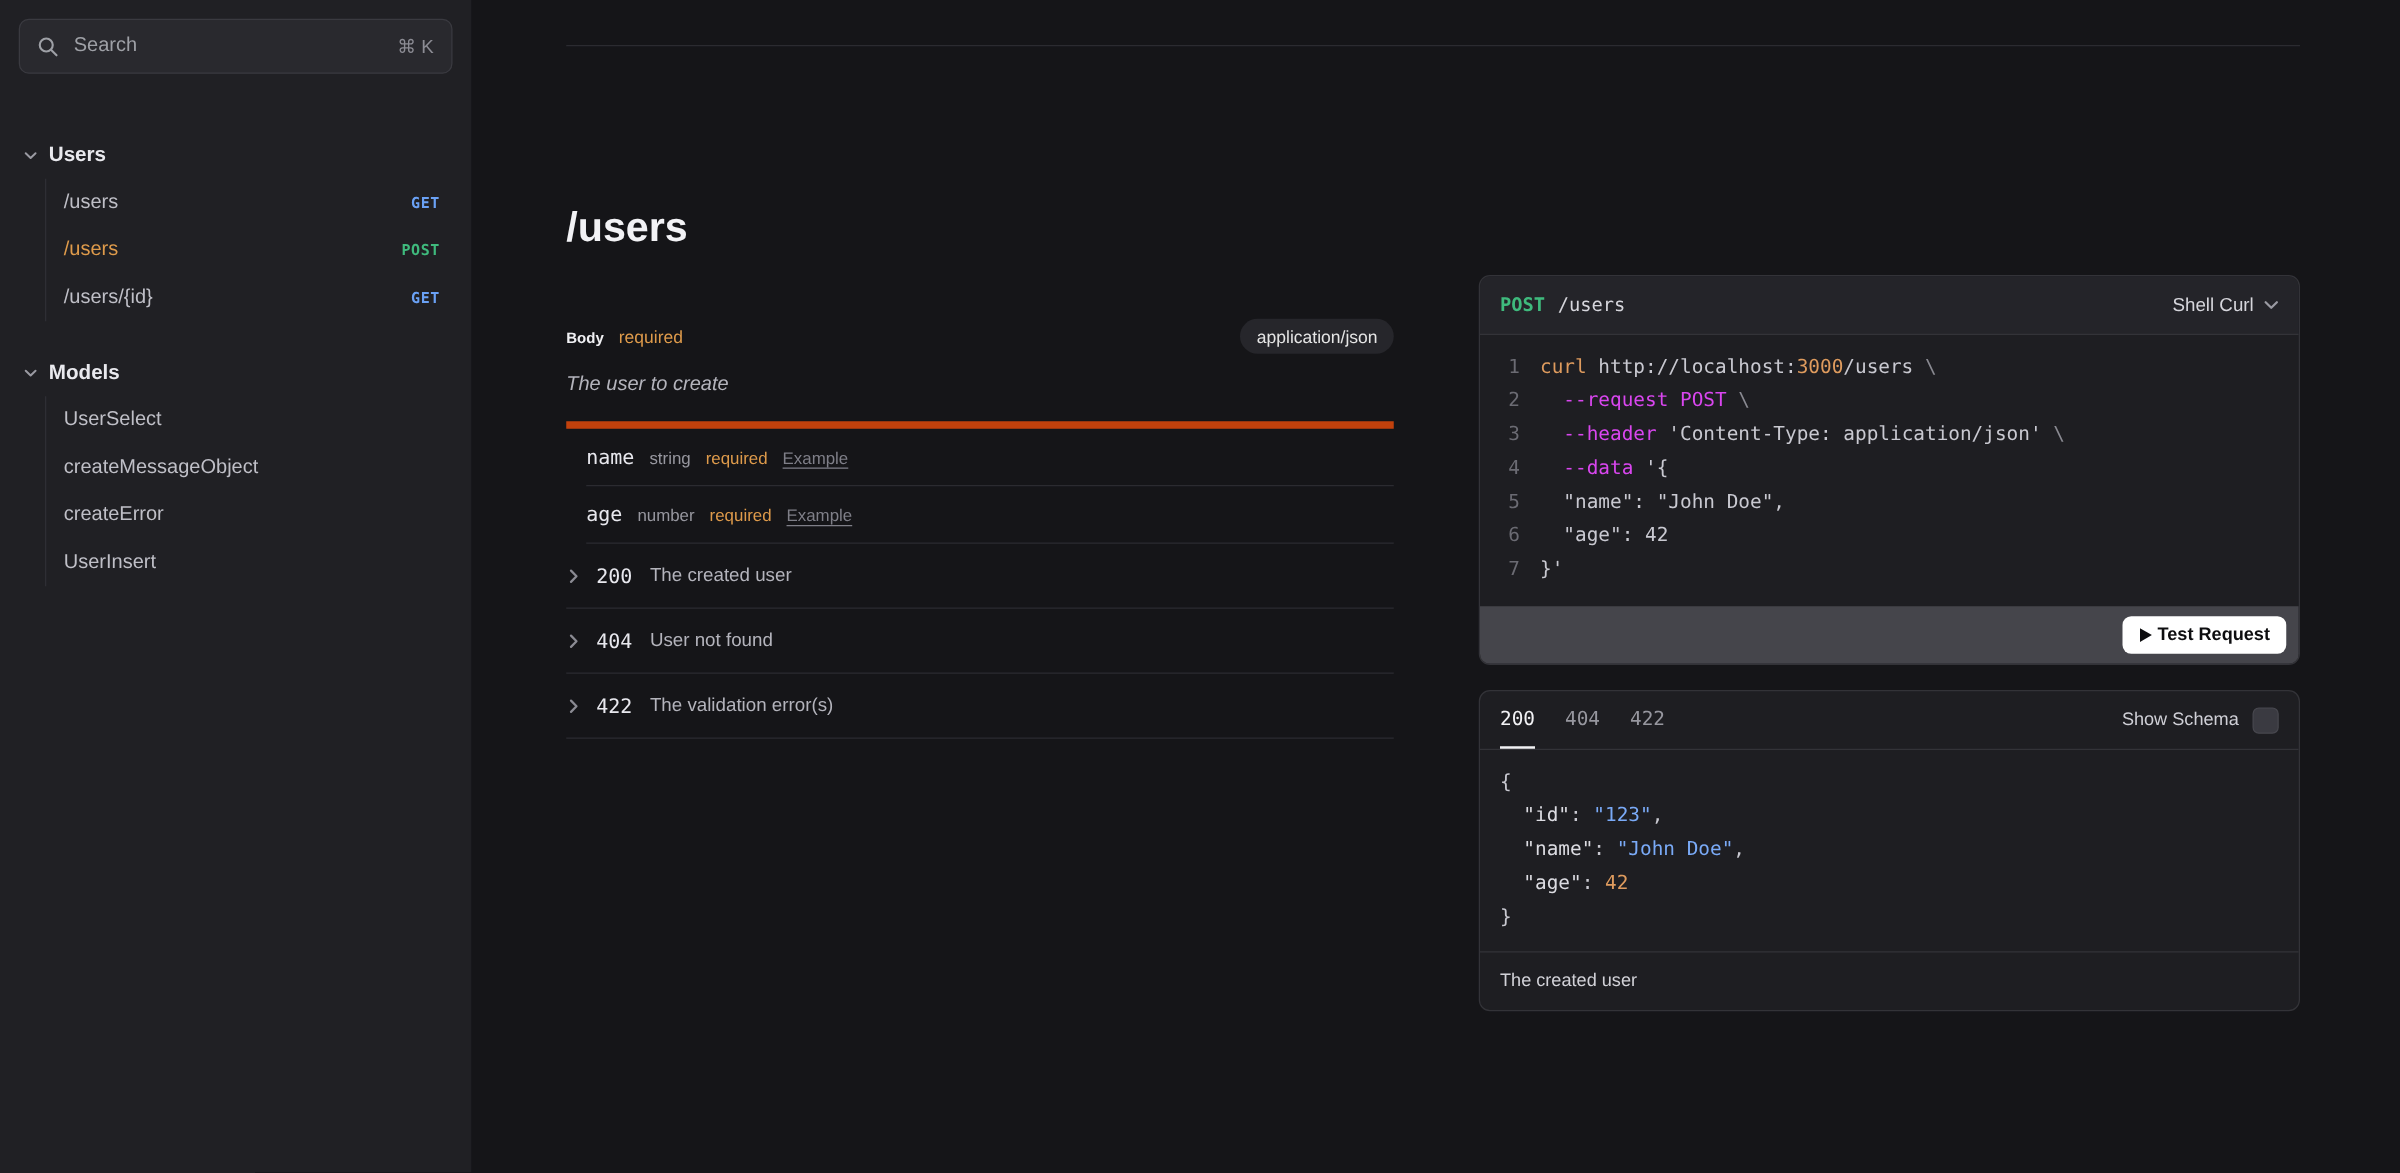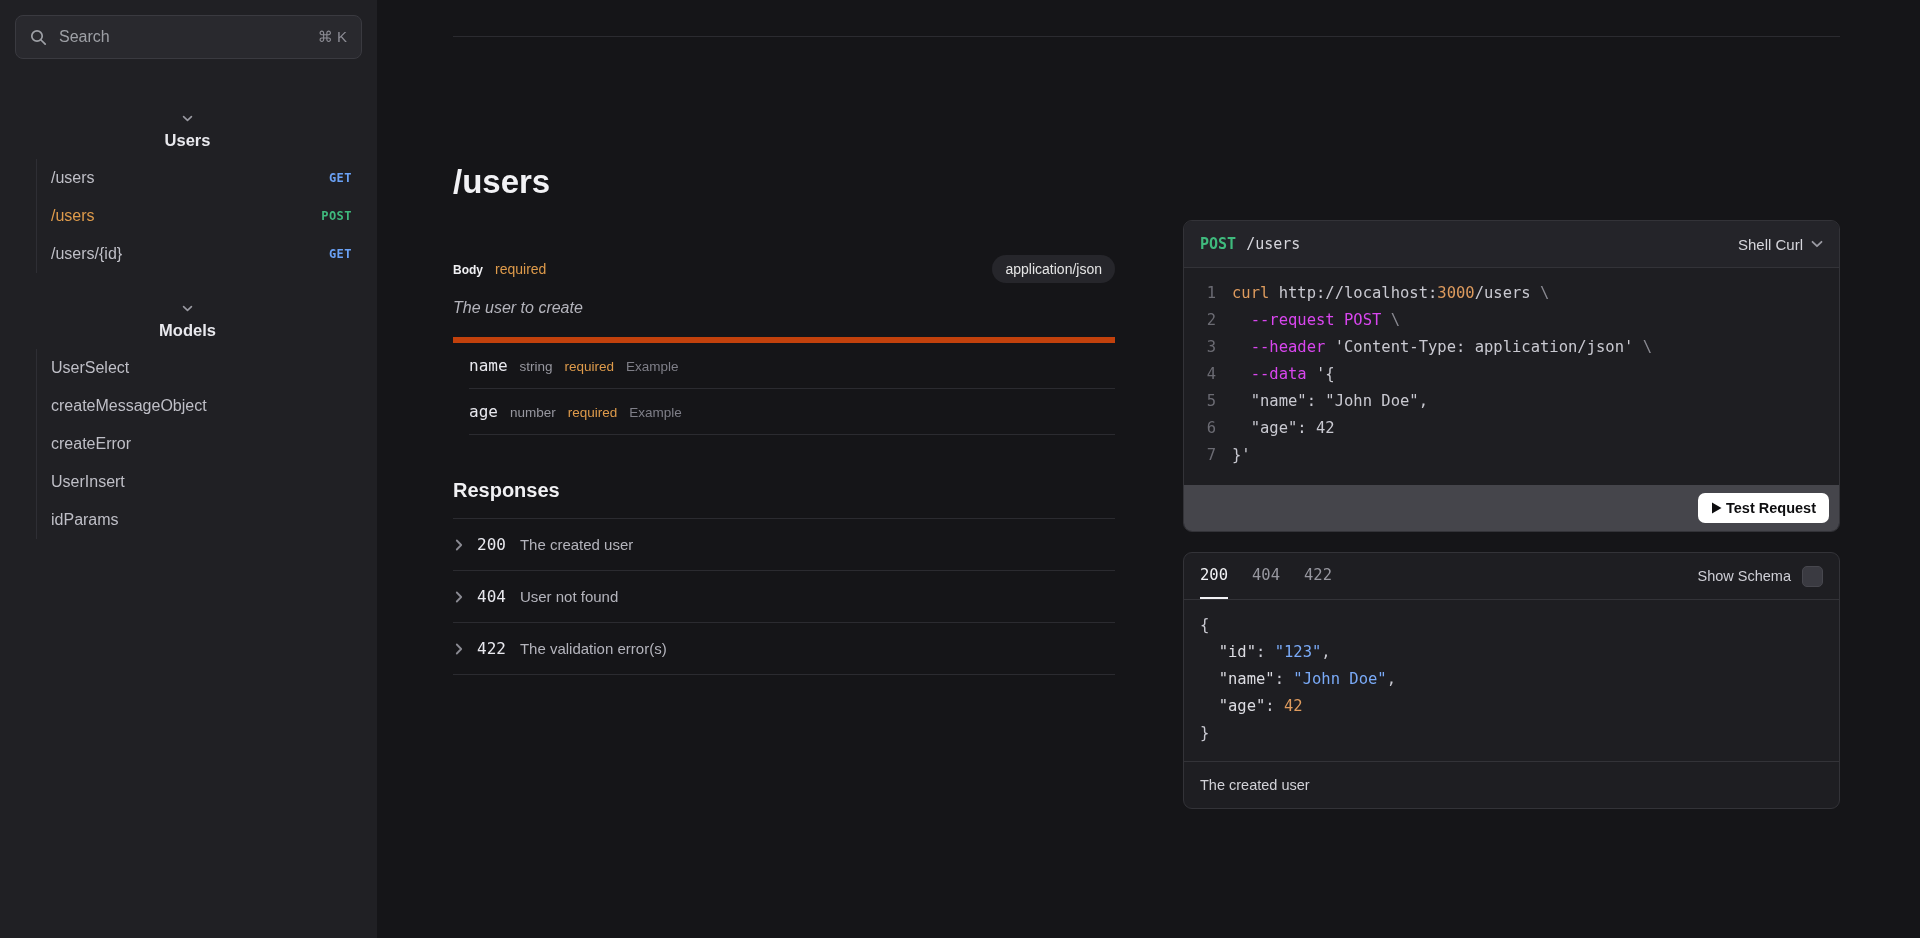--- a/index.html
+++ b/index.html
@@ -26,21 +26,21 @@
   .search-input {
     flex:1; background:transparent; border:none; outline:none;
     color:#c9c9cf; font-size:16px; font-family:"Liberation Sans", sans-serif;
   }
   .search-input::placeholder { color:#9ea0a6; }
   .search-shortcut { color:#8c8c94; font-size:15px; white-space:nowrap; }
 
   .side-section { margin-top:24px; }
   .side-section-header {
     display:flex; align-items:center; gap:9px;
-    padding:8px 6px 9px 4px; cursor:pointer;flex-direction:column;
+    padding:8px 6px 9px 4px; cursor:pointer;
   }
   .side-label { font-size:16.5px; font-weight:700; color:#e9e9ee; }
   .side-items { margin-left:21px; border-left:1px solid #2e2e34; display:flex; flex-direction:column; }
   .side-item {
     display:flex; align-items:center; justify-content:space-between;
     padding:10px 10px 10px 14px; font-size:16px; color:#bfbfc7;
     cursor:pointer; border-radius:6px;
   }
   .side-item.active .side-item-label { color:#df9b4b; }
   .side-item-method {
@@ -73,21 +73,21 @@
   }
   .field-row {
     display:flex; align-items:baseline; gap:12px;
     padding:13px 0; border-bottom:1px solid #2b2b30;margin-left:16px;
   }
   .f-name { font-family:"DejaVu Sans Mono", monospace; font-size:16px; color:#e8e8ee; }
   .f-type { font-size:13.5px; color:#97979f; }
   .f-req  { font-size:13.5px; color:#df9b4b; }
   .f-example {
     font-size:13.5px; color:#7f7f88; cursor:pointer;
-    text-underline-offset:3px;
+    text-decoration:underline; text-underline-offset:3px;
   }
   .responses-title {
     font-size:20px; font-weight:700; color:#f0f0f3;
     margin:44px 0 0; padding-bottom:16px; border-bottom:1px solid #2b2b30;
   }
   .response-row {
     display:flex; align-items:center; gap:14px;
     padding:16px 2px; border-bottom:1px solid #2b2b30; cursor:pointer;
   }
   .r-code { font-family:"DejaVu Sans Mono", monospace; font-size:16px; color:#e8e8ee; }
@@ -206,24 +206,20 @@
 
   </div>
           <div class="side-item">
     <span class="side-item-label">createError</span>
 
   </div>
           <div class="side-item">
     <span class="side-item-label">UserInsert</span>
 
   </div>
-          <div class="side-item">
-    <span class="side-item-label">idParams</span>
-
-  </div>
         </div>
   </div>
     </nav>
 </aside>
 
 <main class="main">
   <div class="top-divider"></div>
   <div class="columns">
 
     <section>
@@ -246,21 +242,20 @@
     <span class="f-example">Example</span>
   </div>
           <div class="field-row">
     <span class="f-name">age</span>
     <span class="f-type">number</span>
     <span class="f-req">required</span>
     <span class="f-example">Example</span>
   </div>
         </div>
 
-      <h2 class="responses-title">Responses</h2>
       <div>
           <div class="response-row">
     <svg width="8" height="12" viewBox="0 0 8 12" fill="none" stroke="#8a8a92" stroke-width="1.8" stroke-linecap="round" stroke-linejoin="round">
       <polyline points="1.8,1.5 6.2,6 1.8,10.5"></polyline>
     </svg>
     <span class="r-code">200</span>
     <span class="r-desc">The created user</span>
   </div>
           <div class="response-row">
     <svg width="8" height="12" viewBox="0 0 8 12" fill="none" stroke="#8a8a92" stroke-width="1.8" stroke-linecap="round" stroke-linejoin="round">

